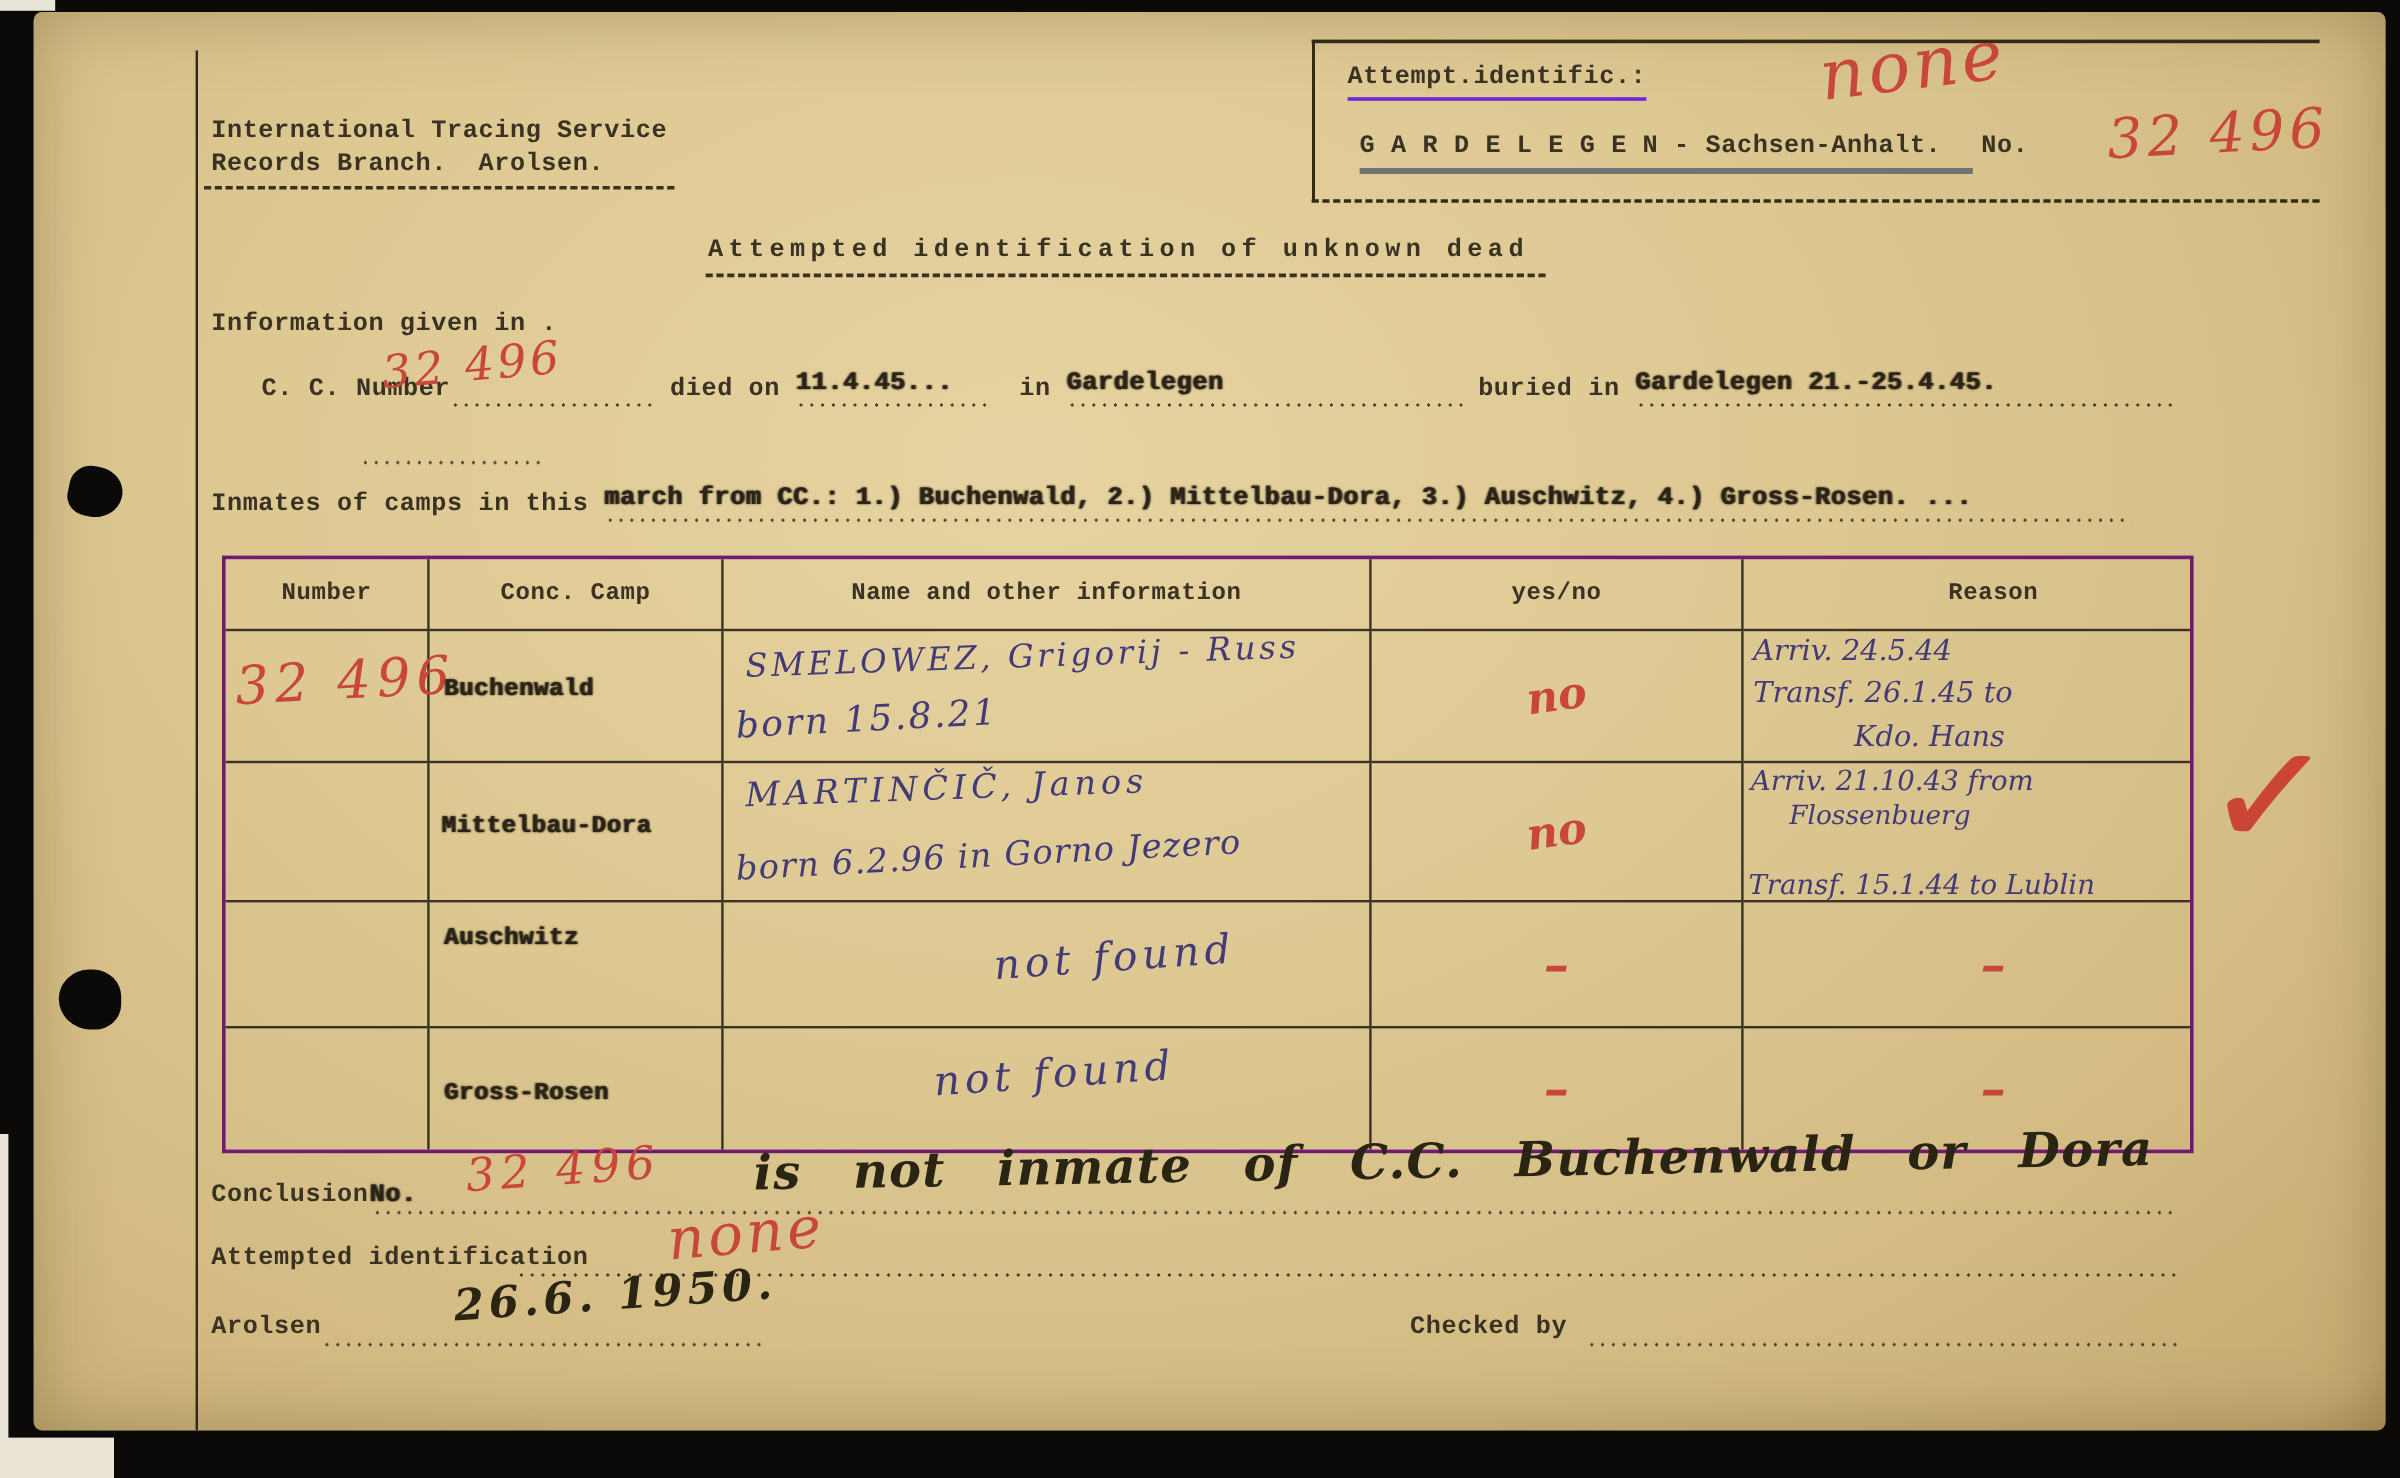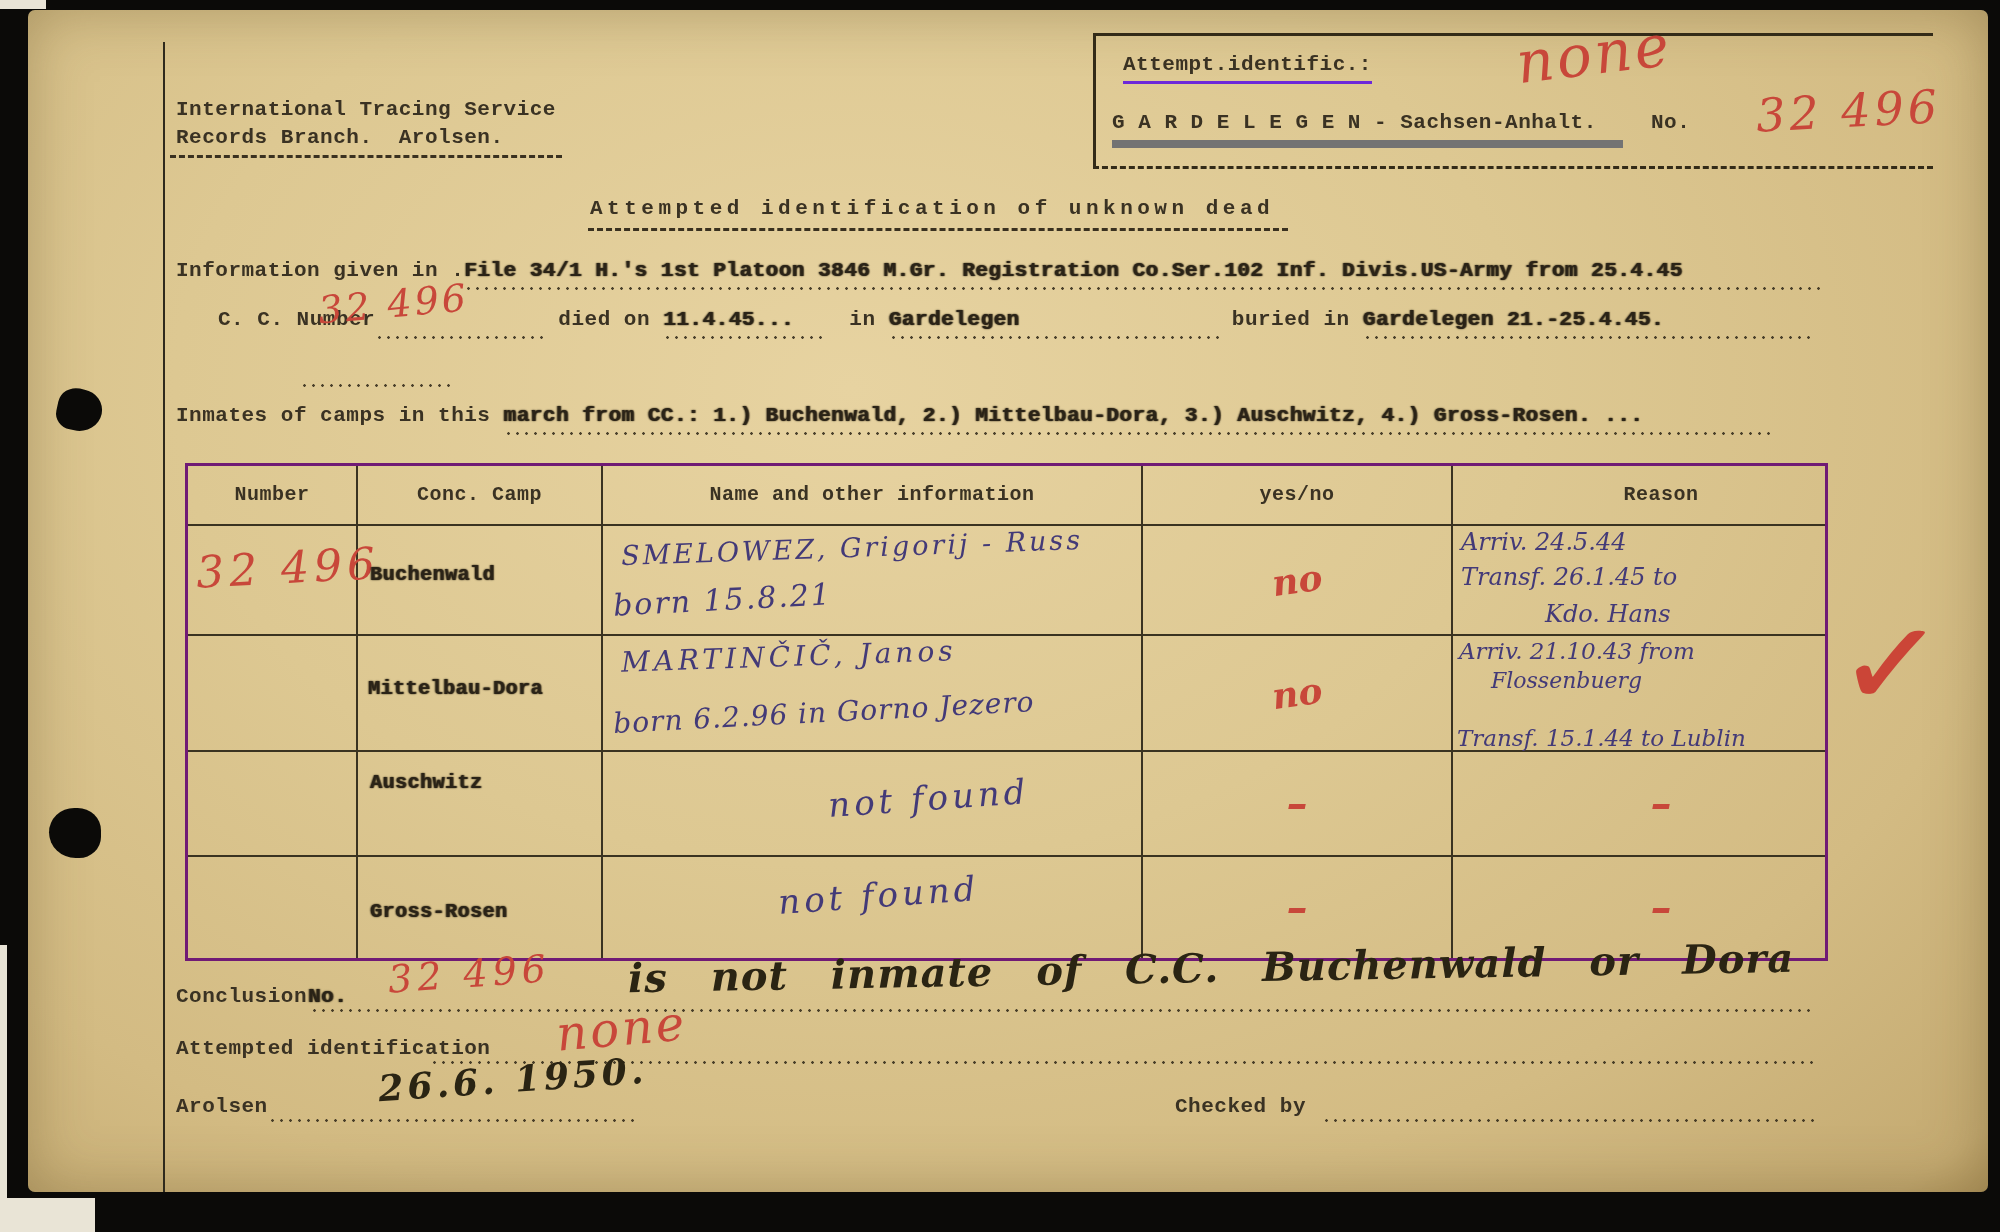--- a/index.html
+++ b/index.html
@@ -14,21 +14,21 @@
   .smudge{color:#2a2317;text-shadow:1px 0 1px rgba(40,32,18,.75),-1px 0 1px rgba(40,32,18,.4),0 0 2px rgba(40,32,18,.5);}
   .dotfill{background-image:radial-gradient(circle,rgba(48,40,24,.85) 1.2px,transparent 1.5px);
            background-size:9px 5px;background-repeat:repeat-x;background-position:left bottom;padding-bottom:5px;}
   .dotrule{height:7px;background-image:radial-gradient(circle,rgba(48,40,24,.85) 1.2px,transparent 1.5px);
            background-size:9px 5px;background-repeat:repeat-x;background-position:left bottom;}
   .dashrule{height:0;border-bottom:3px dashed #3a3120;}
   .hw{font-family:"DejaVu Serif",serif;font-style:italic;white-space:pre;}
   .hw-red{color:#c8473a;}
   .hw-blue{color:#433a78;}
   .hw-dark{color:#2a2413;}
-  .flexline{display:flex;}
+  .flexline{display:flex;align-items:flex-end;}
   .flexline>span{flex-shrink:0;}
   .flexline>span.grow{flex:1 1 auto;}
   .tbl{position:absolute;left:185px;top:463px;width:1637px;height:492px;
        display:grid;grid-template-columns:170px 245px 540px 310px 1fr;
        grid-template-rows:60px 110px 116px 105px 1fr;
        border:3px solid #701a75;background:transparent;}
   .cell{position:relative;border-right:2px solid #3a3321;border-bottom:2px solid #3a3321;}
   .c-last{border-right:none;padding-left:44px;}
   .r-last{border-bottom:none;}
   .hcell{display:flex;align-items:center;justify-content:center;}
@@ -52,32 +52,31 @@
   <div class="hole" style="left:49px;top:808px;width:52px;height:50px;border-radius:52% 48% 45% 55%;"></div>
 
   <div class="mline" style="left:163px;top:42px;height:1150px;"></div>
 
   <div class="abs typed" style="left:176px;top:95px;">International Tracing Service</div>
   <div class="abs typed" style="left:176px;top:123px;">Records Branch.  Arolsen.</div>
   <div class="abs dashrule" style="left:170px;top:155px;width:392px;"></div>
 
   <div class="abs" style="left:1093px;top:33px;width:837px;height:130px;border-top:3px solid #332b18;border-left:3px solid #332b18;border-bottom:3px dashed #332b18;">
     <span class="abs typed" style="left:27px;top:14px;border-bottom:3px solid #6d28d9;padding-bottom:1px;">Attempt.identific.:</span>
-    <span class="abs typed" style="left:16px;top:72px;border-bottom:8px solid #737373;padding-right:26px;padding-bottom:2px;">G A R D E L E G E N - Sachsen-Anhalt.</span>
+    <span class="abs typed" style="left:37px;top:72px;border-bottom:5px solid #737373;padding-right:26px;padding-bottom:2px;">G A R D E L E G E N - Sachsen-Anhalt.</span>
     <span class="abs typed" style="left:555px;top:72px;">No.</span>
     <span class="abs hw hw-red" style="left:660px;top:48px;font-size:46px;letter-spacing:4px;transform:rotate(-3deg);">32 496</span>
     <span class="abs hw hw-red" style="left:420px;top:-16px;font-size:58px;letter-spacing:3px;transform:rotate(-7deg);">none</span>
   </div>
 
   <div class="abs typed" style="left:590px;top:194px;letter-spacing:4.5px;">Attempted identification of unknown dead</div>
   <div class="abs dashrule" style="left:588px;top:228px;width:700px;"></div>
 
   <div class="abs flexline" style="left:176px;top:256px;width:1650px;">
     <span class="typed">Information given in .</span>
-    <span class="typed smudge dotfill grow">File 34/1 H.'s 1st Platoon 3846 M.Gr. Registration Co.Ser.102 Inf. Divis.US-Army from 25.4.45</span>
   </div>
 
   <div class="abs flexline" style="left:218px;top:305px;width:1592px;">
     <span class="typed">C. C. Number</span>
     <span class="dotfill" style="width:170px;height:30px;"></span>
     <span class="typed"> died on </span>
     <span class="typed smudge dotfill" style="width:160px;">11.4.45...</span>
     <span class="typed">  in </span>
     <span class="typed smudge dotfill" style="width:330px;">Gardelegen</span>
     <span class="typed"> buried in </span>

